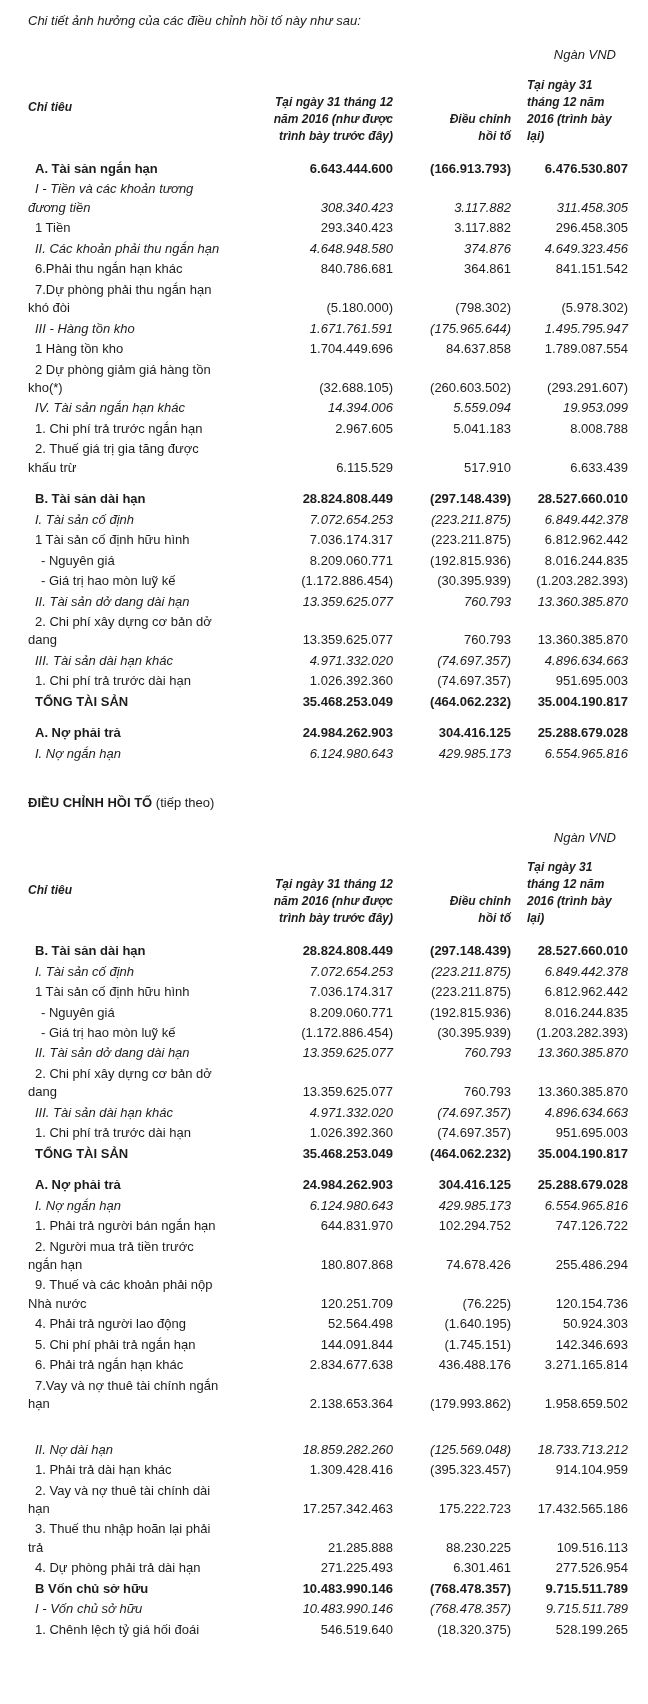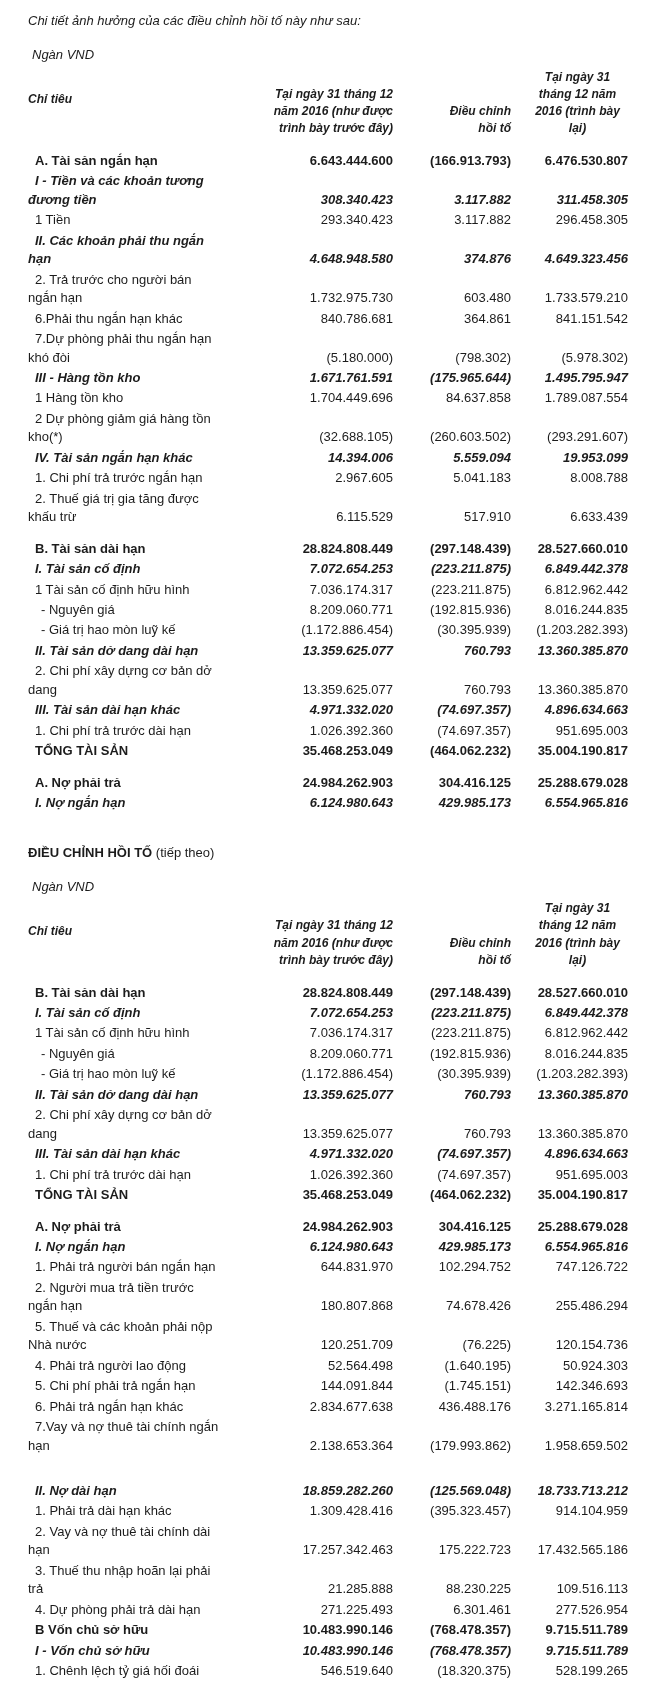--- a/index.html
+++ b/index.html
@@ -9,53 +9,53 @@
     box-sizing: border-box;
     padding: 8px 20px 60px 28px;
     font-family: "Liberation Sans", sans-serif;
     font-size: 13px;
     line-height: 1.42;
     color: #1c1c1c;
     background: #ffffff;
   }
   .intro { margin: 4px 0 16px 0; font-style: italic; }
   .unit {
-    text-align: left;
+    text-align: right;
     font-style: italic;
-    margin: 4px;
+    margin: 12px;
   }
   table.fin {
     width: 600px;
     border-collapse: collapse;
     table-layout: fixed;
   }
   col.c-lbl { width: 210px; }
   col.c-v1  { width: 155px; }
   col.c-v2  { width: 118px; }
   col.c-v3  { width: 117px; }
   th {
     font-weight: bold;
     font-style: italic;
     vertical-align: bottom;
     padding: 0 0 14px 0;
     font-size: 12px;
   }
   th.h-lbl { text-align: left; vertical-align: middle; padding-bottom: 20px; }
   th.h-v1  { text-align: right; padding-left: 28px; }
   th.h-v2  { text-align: right; padding-left: 36px; }
-  th.h-v3  { text-align: center; padding-left: 16px; }
+  th.h-v3  { text-align: left; padding-left: 16px; }
   td {
     vertical-align: bottom;
     padding: 1px 0;
   }
   td.num { text-align: right; white-space: nowrap; }
   td.lbl { text-indent: 7px; padding-right: 15px; }
   td.lbl.ind3 { text-indent: 13px; }
   tr.s-b  { font-weight: bold; }
-  tr.s-bi { font-weight: bold; font-style: italic; }
+  tr.s-bi { font-weight: normal; font-style: italic; }
   tr.g1 > td { padding-top: 12px; }
   tr.g2 > td { padding-top: 26px; }
   .section-head { margin: 30px 0 16px 0; }
   .section-head .sh-bold { font-weight: bold; }
 </style>
 </head>
 <body>
 
 <div class="page">
 
@@ -97,26 +97,20 @@
           <td class="num">3.117.882</td>
           <td class="num">296.458.305</td>
         </tr>
         <tr class="s-bi">
           <td class="lbl">II. Các khoản phải thu ngắn hạn</td>
           <td class="num">4.648.948.580</td>
           <td class="num">374.876</td>
           <td class="num">4.649.323.456</td>
         </tr>
         <tr class="s-n">
-          <td class="lbl">2. Trả trước cho người bán ngắn hạn</td>
-          <td class="num">1.732.975.730</td>
-          <td class="num">603.480</td>
-          <td class="num">1.733.579.210</td>
-        </tr>
-        <tr class="s-n">
           <td class="lbl">6.Phải thu ngắn hạn khác</td>
           <td class="num">840.786.681</td>
           <td class="num">364.861</td>
           <td class="num">841.151.542</td>
         </tr>
         <tr class="s-n">
           <td class="lbl">7.Dự phòng phải thu ngắn hạn khó đòi</td>
           <td class="num">(5.180.000)</td>
           <td class="num">(798.302)</td>
           <td class="num">(5.978.302)</td>
@@ -332,21 +326,21 @@
           <td class="num">102.294.752</td>
           <td class="num">747.126.722</td>
         </tr>
         <tr class="s-n">
           <td class="lbl">2. Người mua trả tiền trước ngắn hạn</td>
           <td class="num">180.807.868</td>
           <td class="num">74.678.426</td>
           <td class="num">255.486.294</td>
         </tr>
         <tr class="s-n">
-          <td class="lbl">5. Thuế và các khoản phải nộp Nhà nước</td>
+          <td class="lbl">9. Thuế và các khoản phải nộp Nhà nước</td>
           <td class="num">120.251.709</td>
           <td class="num">(76.225)</td>
           <td class="num">120.154.736</td>
         </tr>
         <tr class="s-n">
           <td class="lbl">4. Phải trả người lao động</td>
           <td class="num">52.564.498</td>
           <td class="num">(1.640.195)</td>
           <td class="num">50.924.303</td>
         </tr>

